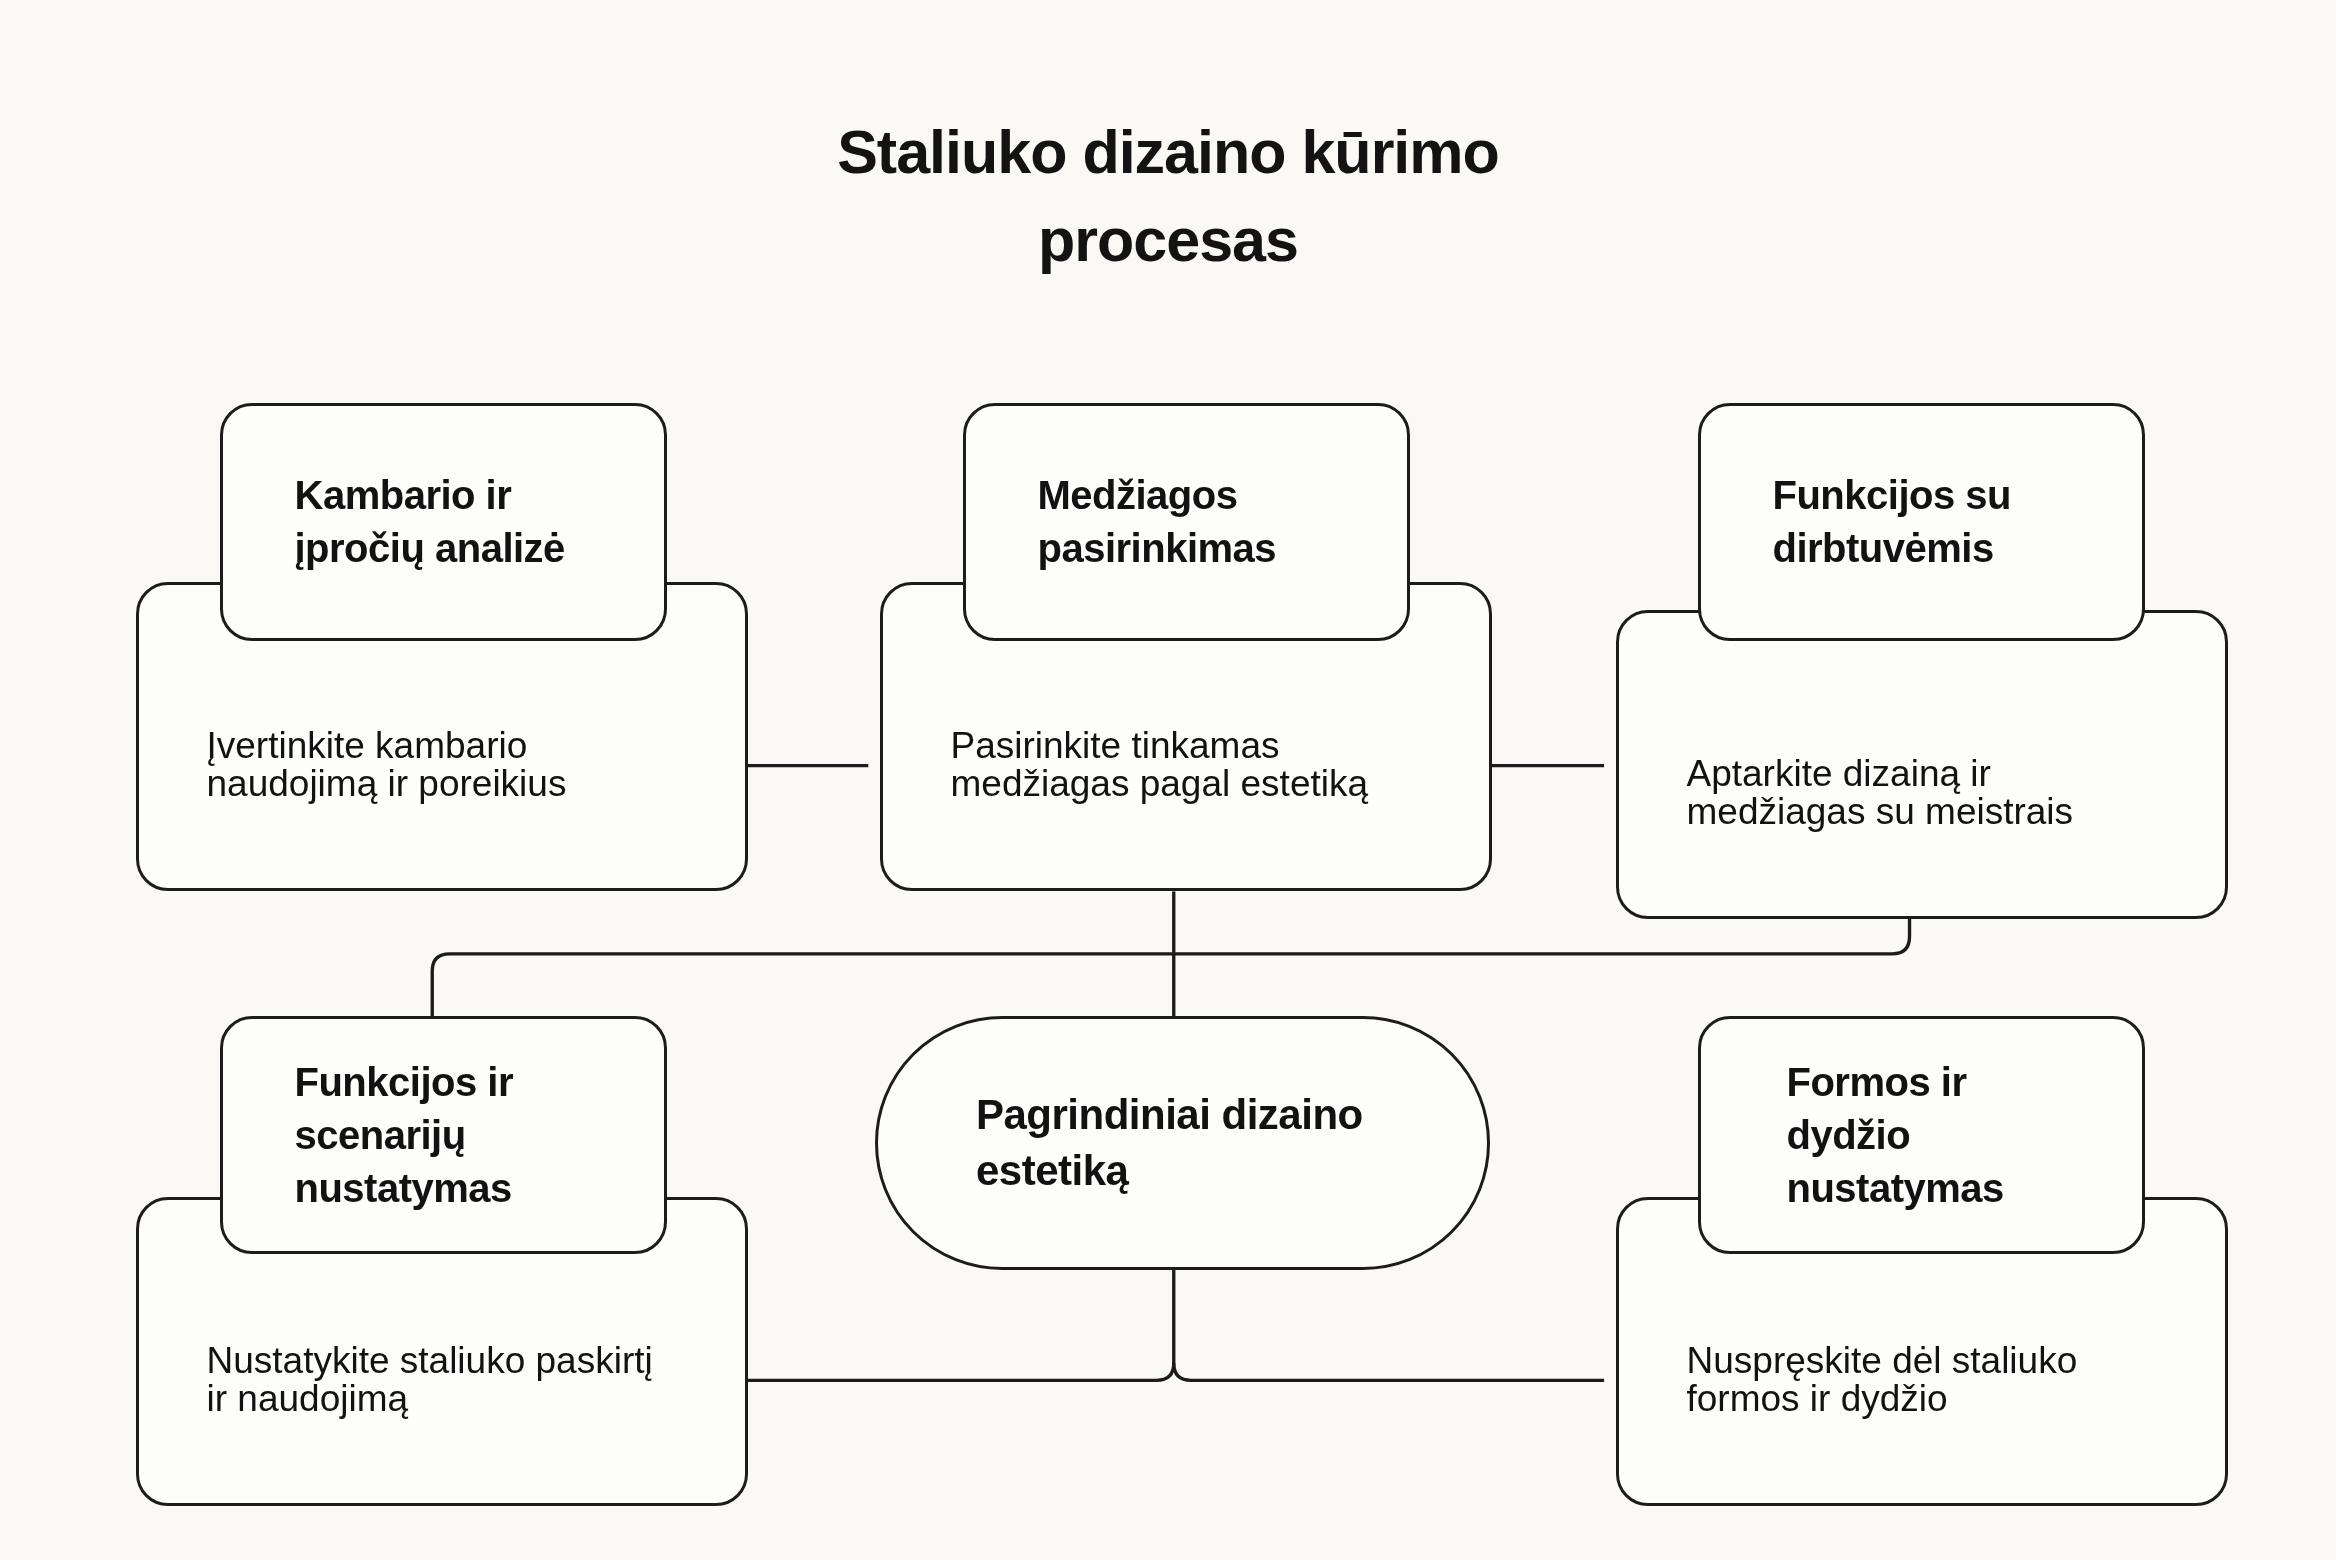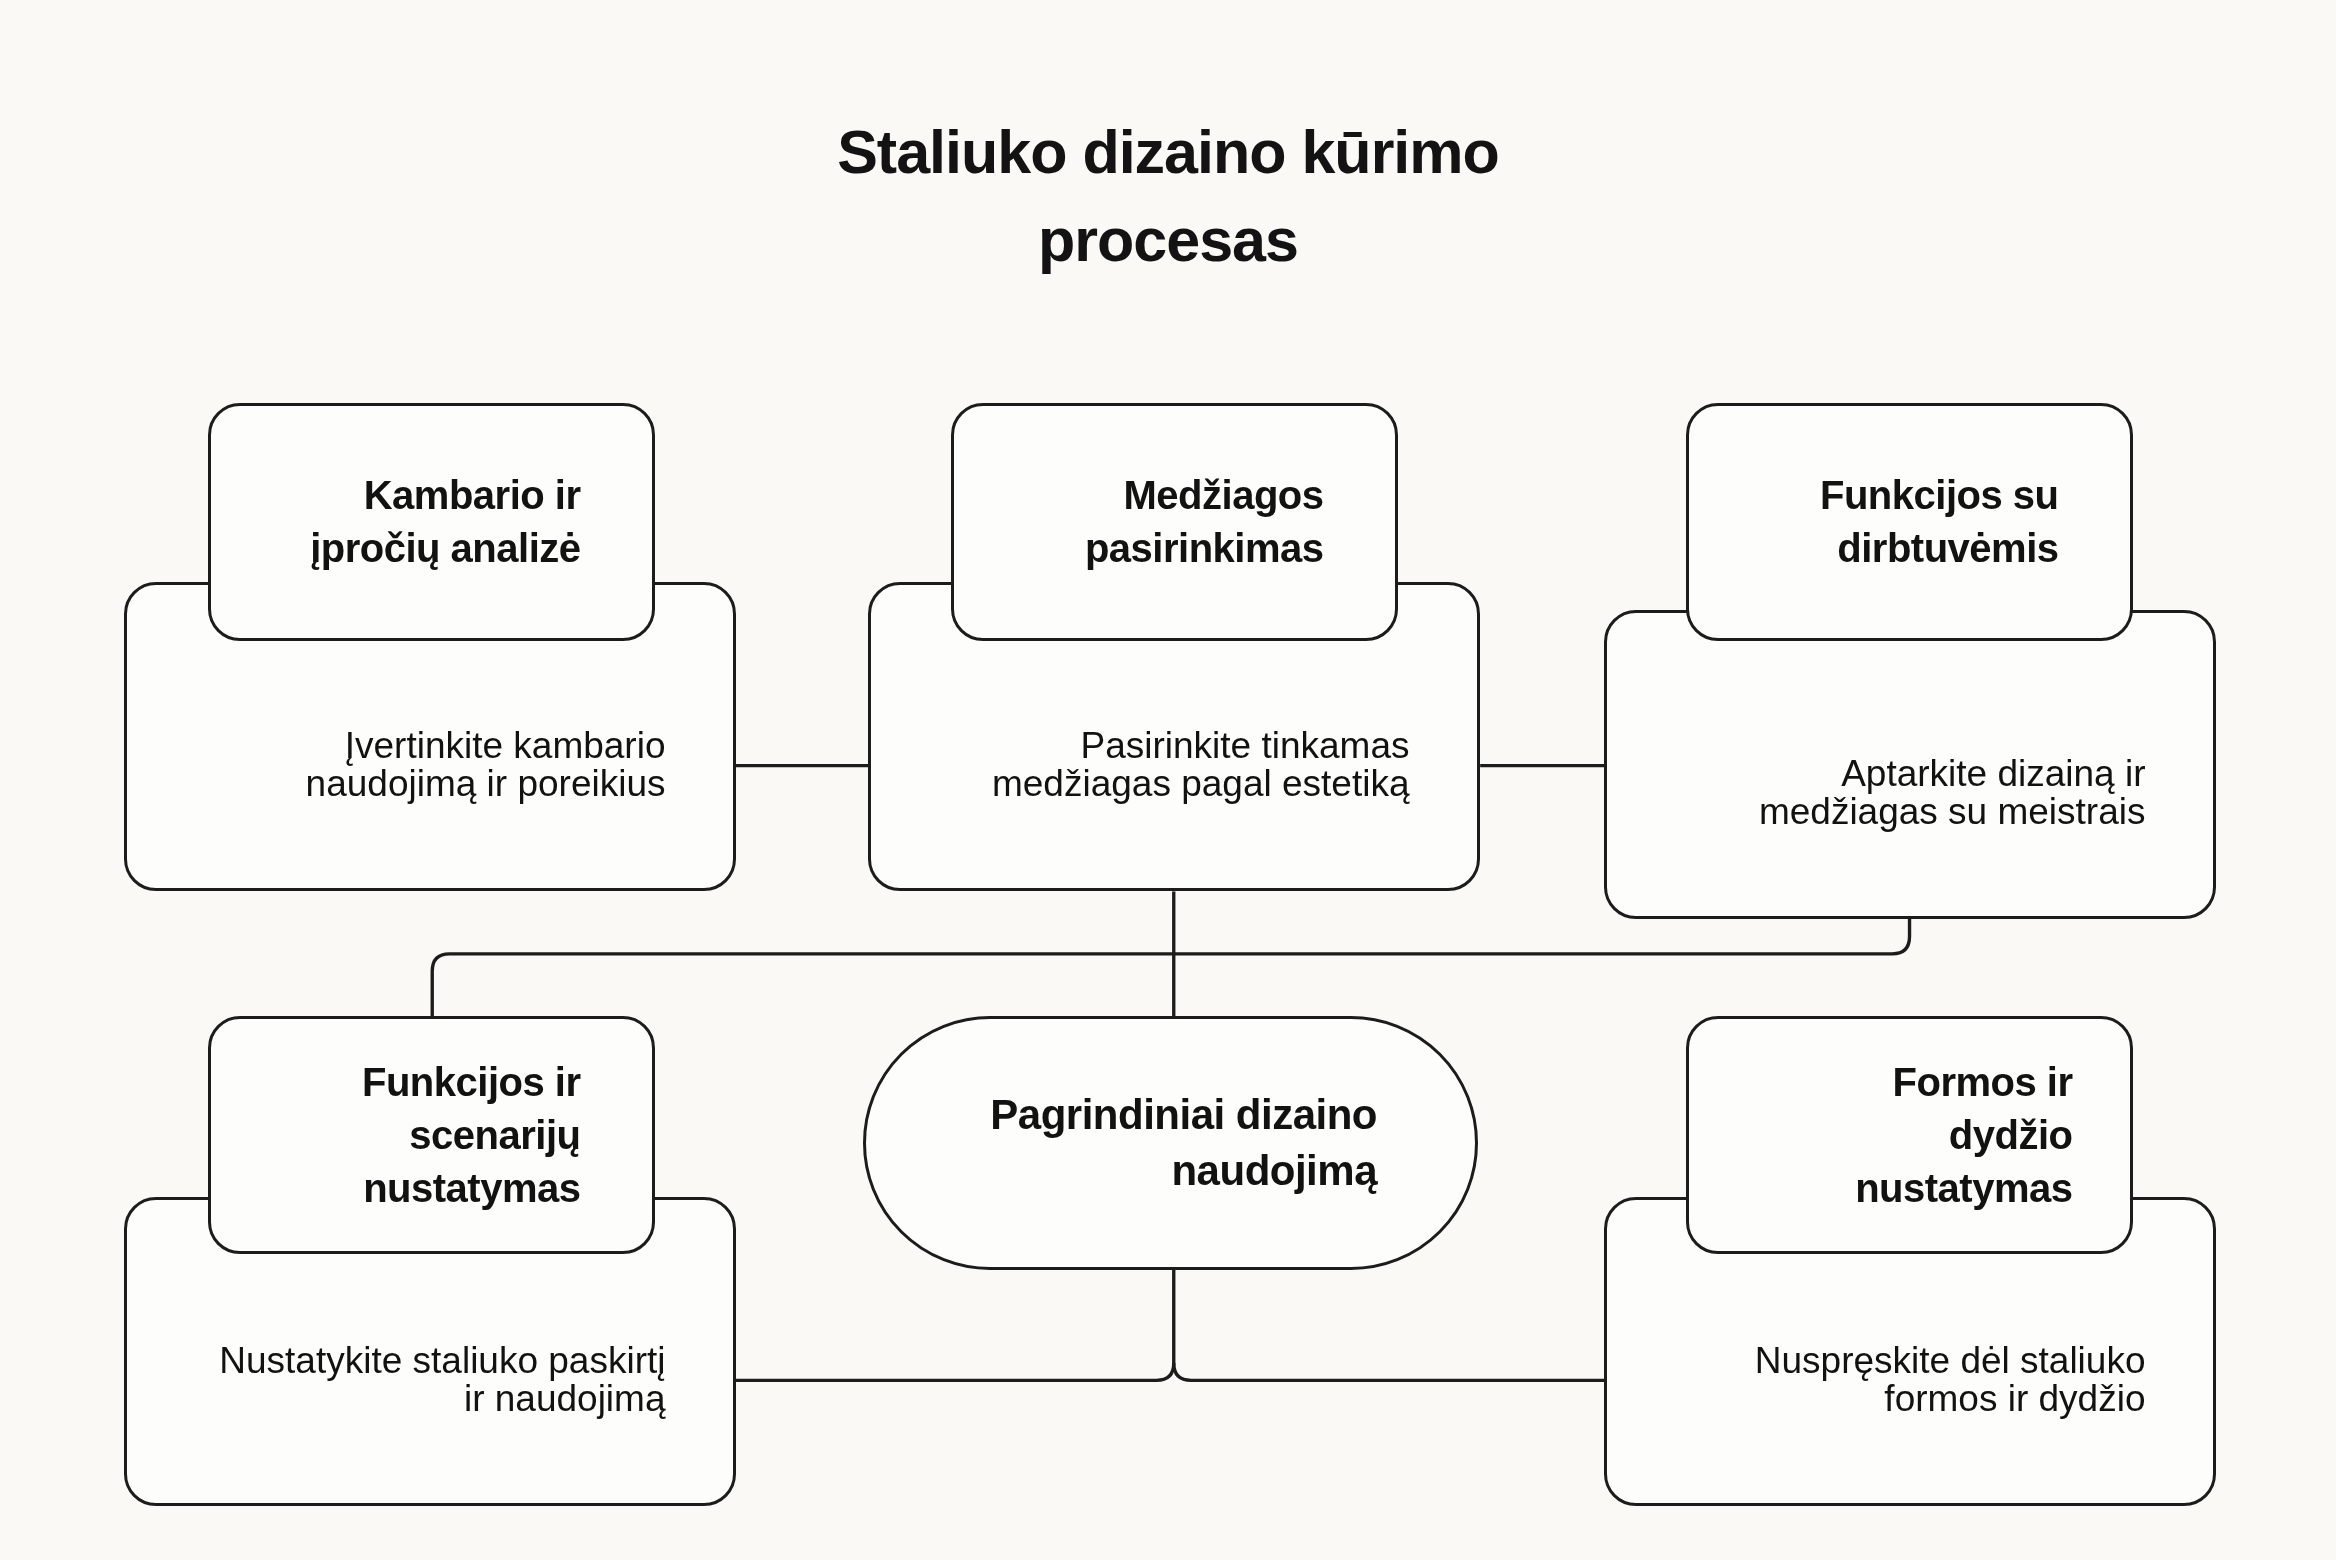--- a/index.html
+++ b/index.html
@@ -12,21 +12,21 @@
   #canvas{position:relative;width:2336px;height:1248px;}
   .title{
     position:absolute;left:0;top:108px;width:2336px;
     text-align:center;font-weight:bold;font-size:61px;line-height:88px;
     letter-spacing:-1px;color:#131313;
   }
   .title .inner{display:inline-block;max-width:807px;}
   .box{
     position:absolute;box-sizing:border-box;
     background:#fdfdfb;border:3.4px solid #1c1c1c;border-radius:32px;
-    display:flex;align-items:center;justify-content:center;text-align:right;
+    display:flex;align-items:center;justify-content:center;text-align:left;margin-left:12px;
   }
   .hdr{font-weight:bold;font-size:40px;line-height:53px;letter-spacing:-0.5px;z-index:3;}
   .hdr .inner{max-width:298px;}
   .desc{font-weight:normal;font-size:37px;line-height:38px;z-index:1;padding-top:56px;}
   .desc .inner{max-width:471px;}
   .stadium{
     border-radius:127px;font-weight:bold;font-size:42px;line-height:56px;
     letter-spacing:-0.5px;z-index:2;
   }
   .stadium .inner{max-width:413px;}
@@ -86,17 +86,17 @@
   </div>
 
   <div class="box hdr" style="left:208px;top:1016px;width:447px;height:238px;">
     <span class="inner">Funkcijos ir scenarijų nustatymas</span>
   </div>
   <div class="box hdr" style="left:1686px;top:1016px;width:447px;height:238px;padding-left:28px;">
     <span class="inner">Formos ir dydžio nustatymas</span>
   </div>
 
   <div class="box stadium" style="left:863px;top:1016px;width:615px;height:254px;">
-    <span class="inner">Pagrindiniai dizaino naudojimą</span>
+    <span class="inner">Pagrindiniai dizaino estetiką</span>
   </div>
 
 </div>
 
 
 </body></html>

